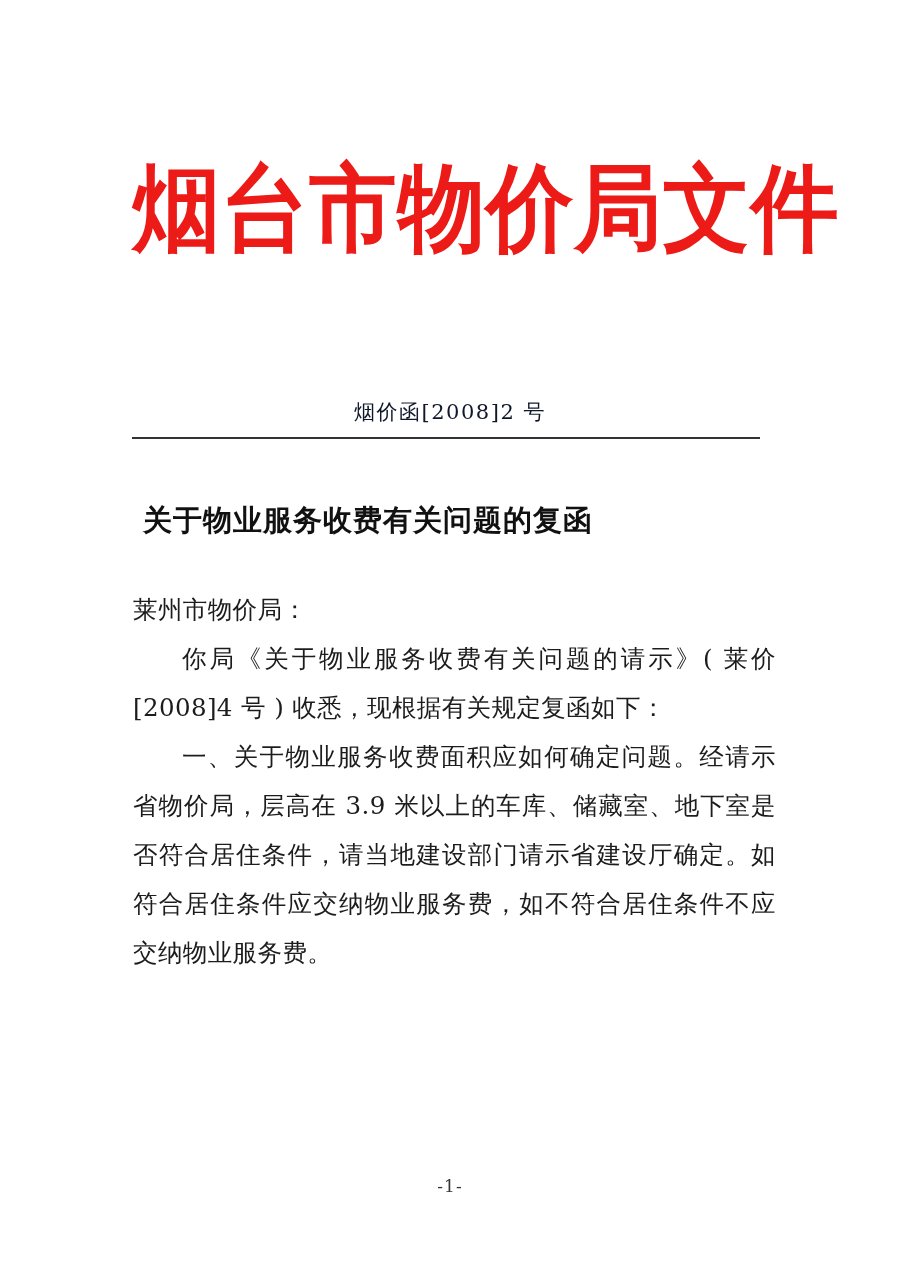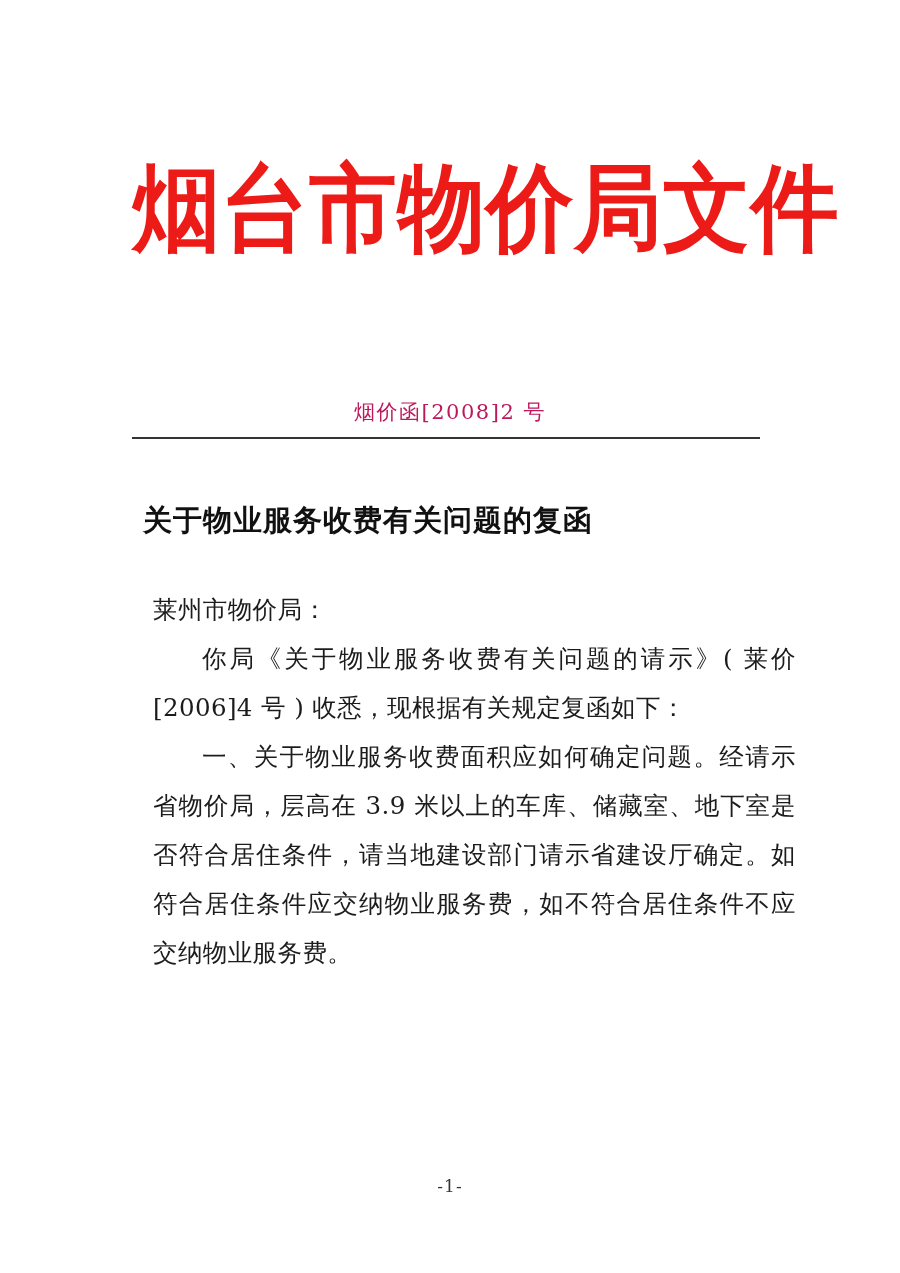--- a/index.html
+++ b/index.html
@@ -50,21 +50,21 @@
 
   
   .doc-number {
     position: absolute;
     top: 398px;
     left: 0;
     width: 900px;
     text-align: center;
     font-size: 21px;
     letter-spacing: 1.5px;
-    color: #be185d;
+    color: #0f172a;
     font-family: "DejaVu Serif", "Liberation Serif", serif;
   }
 
   
   .rule {
     position: absolute;
     top: 437px;
     left: 132px;
     width: 628px;
     height: 0;
@@ -84,21 +84,20 @@
     color: #111111;
     font-family: "DejaVu Serif", "Liberation Serif", serif;
   }
 
   
   .body-block {
     position: absolute;
     top: 585px;
     left: 133px;
     width: 643px;
-    margin-left: 20px;
   }
   .para {
     font-size: 24.5px;
     line-height: 49px;
     letter-spacing: 0.4px;
     text-align: justify;
     text-justify: inter-ideograph;
     margin: 0;
     color: #1c1c1c;
     font-family: "DejaVu Serif", "Liberation Serif", serif;
@@ -134,21 +133,21 @@
 
   <div class="doc-number">烟价函[2008]2 号</div>
 
   <div class="rule"></div>
 
   <div class="doc-title">关于物业服务收费有关问题的复函</div>
 
   <div class="body-block">
     <p class="para salutation">莱州市物价局：</p>
 
-    <p class="para indent">你局《关于物业服务收费有关问题的请示》( 莱价[2006]4 号 ) 收悉，现根据有关规定复函如下：</p>
+    <p class="para indent">你局《关于物业服务收费有关问题的请示》( 莱价[2008]4 号 ) 收悉，现根据有关规定复函如下：</p>
 
     <p class="para indent">一、关于物业服务收费面积应如何确定问题。经请示省物价局，层高在 3.9 米以上的车库、储藏室、地下室是否符合居住条件，请当地建设部门请示省建设厅确定。如符合居住条件应交纳物业服务费，如不符合居住条件不应交纳物业服务费。</p>
 
   </div>
 
   <div class="page-footer">-1-</div>
 
 </div>
 
 </body></html>

